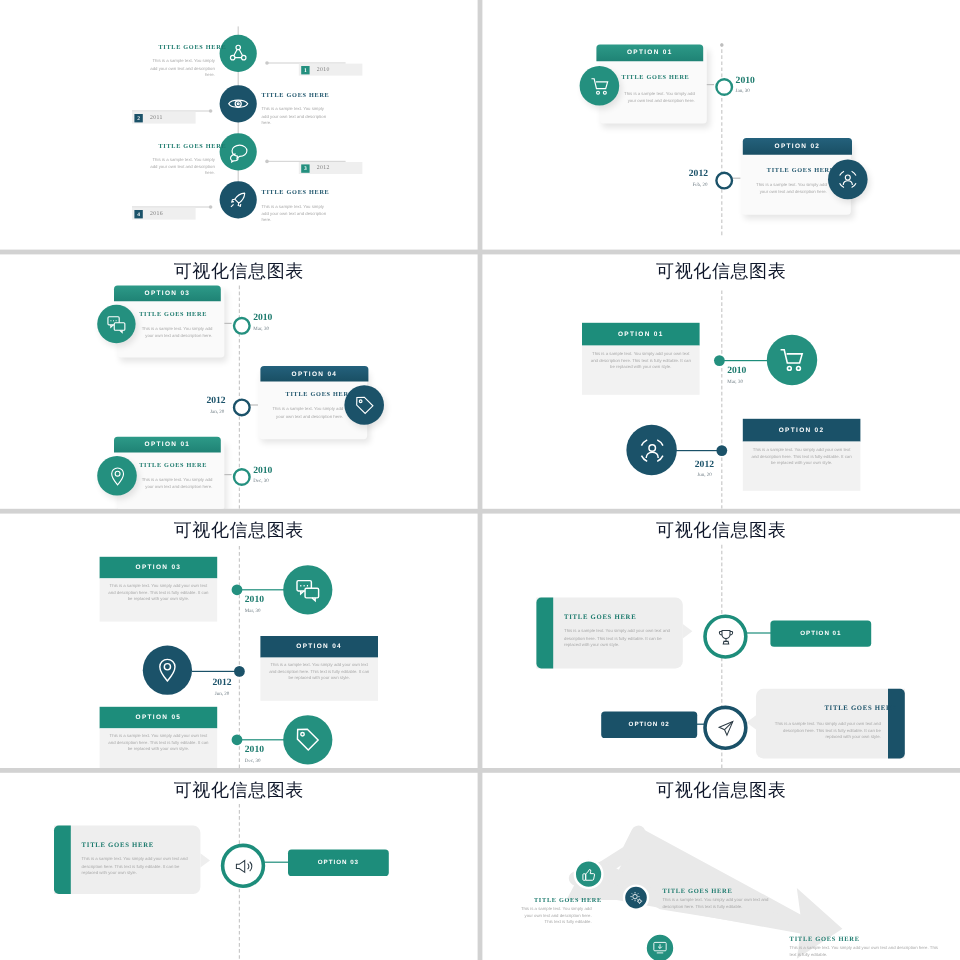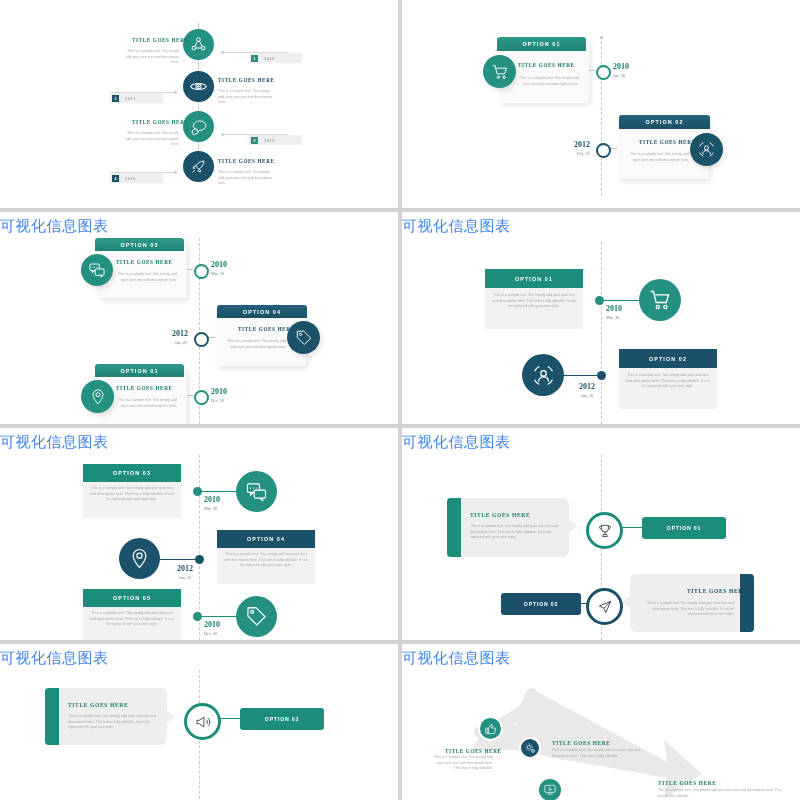--- a/index.html
+++ b/index.html
@@ -1,19 +1,19 @@
 <!DOCTYPE html>
 <html><head>
 <meta charset="utf-8">
 <style>
   html,body{margin:0;padding:0;background:#d2d2d2;}
   body{width:800px;height:800px;overflow:hidden;font-family:"Liberation Sans",sans-serif;}
   .grid{width:800px;height:800px;display:grid;grid-template-columns:398px 398px;grid-template-rows:208px 212px 212px 160px;column-gap:4px;row-gap:4px;background:#d2d2d2;}
   .slide{position:relative;background:#ffffff;overflow:hidden;}
-  .slide-title{position:absolute;left:0;right:0;top:5px;text-align:left;font-size:15px;color:#3b82f6;letter-spacing:.5px;font-family:"DejaVu Sans","Liberation Sans",sans-serif;}
+  .slide-title{position:absolute;left:0;right:0;top:5px;text-align:center;font-size:15px;color:#0f172a;letter-spacing:.5px;font-family:"DejaVu Sans","Liberation Sans",sans-serif;}
   
   .vline{position:absolute;width:0;border-left:1px dashed #c9c9c9;}
   .vline.solid{border-left:1px solid #cfcfcf;}
   .hline{position:absolute;height:0;border-top:1px solid #d8d8d8;}
   .circ{position:absolute;border-radius:50%;display:flex;align-items:center;justify-content:center;}
   .teal{background:#24907f;}
   .navy{background:#1b5269;}
   .ttl{color:#1c7a6d;font-weight:bold;letter-spacing:.6px;font-size:5.2px;font-family:"Liberation Serif",serif;white-space:nowrap;}
   .ttl.n{color:#1b5269;}
   .body-txt{color:#a9a9a9;font-size:3.6px;line-height:1.55;font-family:"Liberation Sans",sans-serif;}

